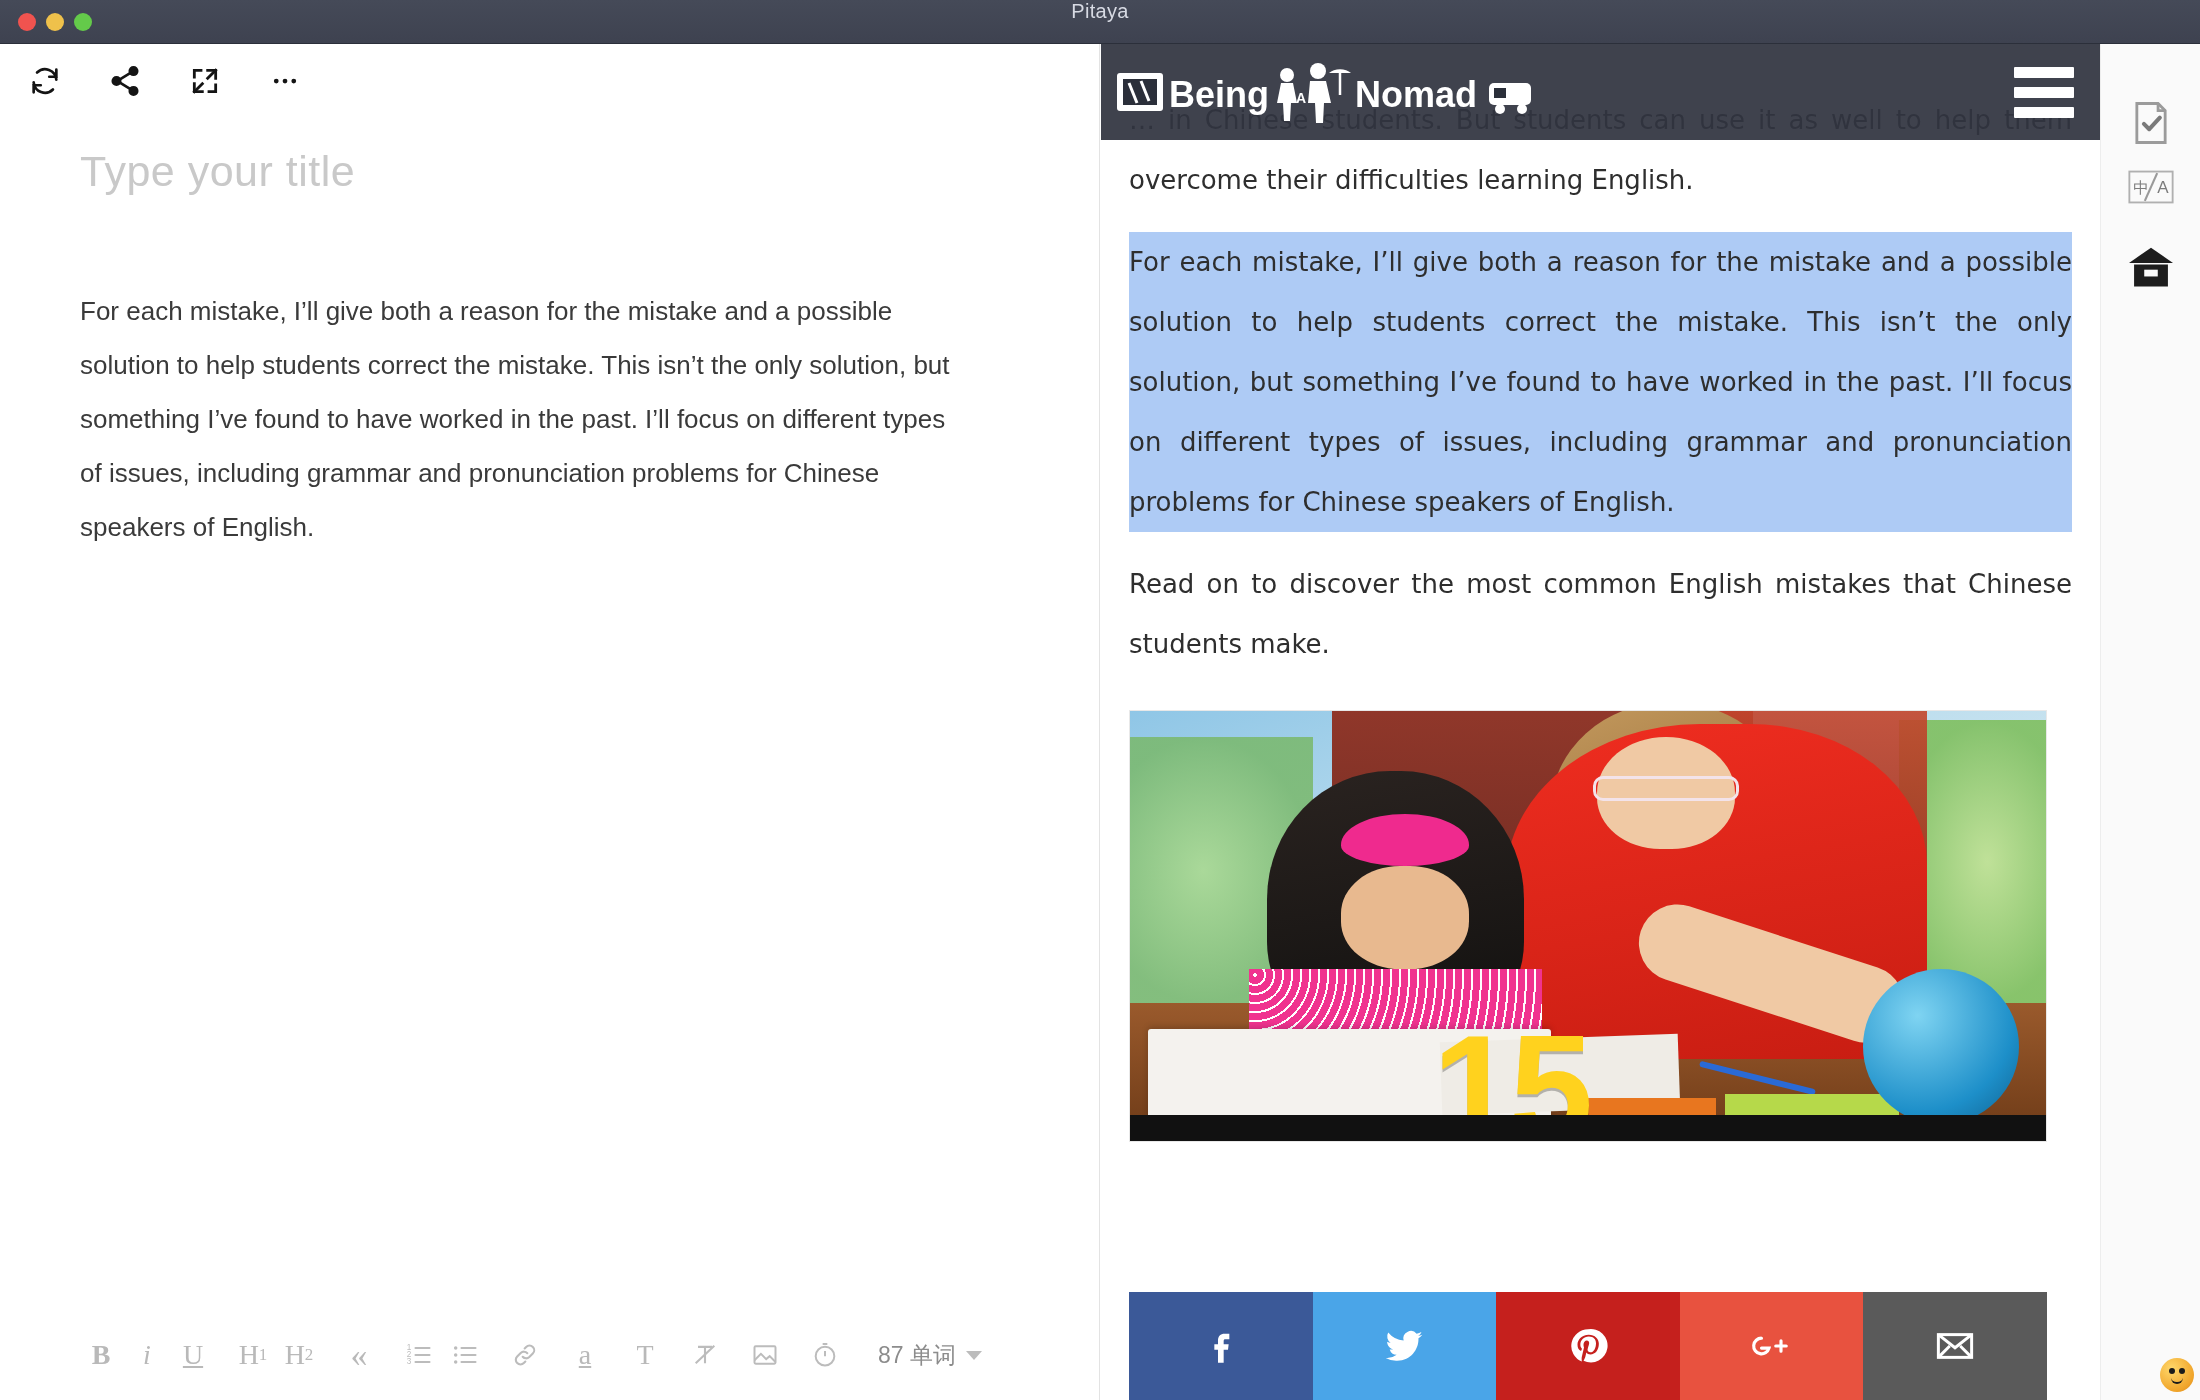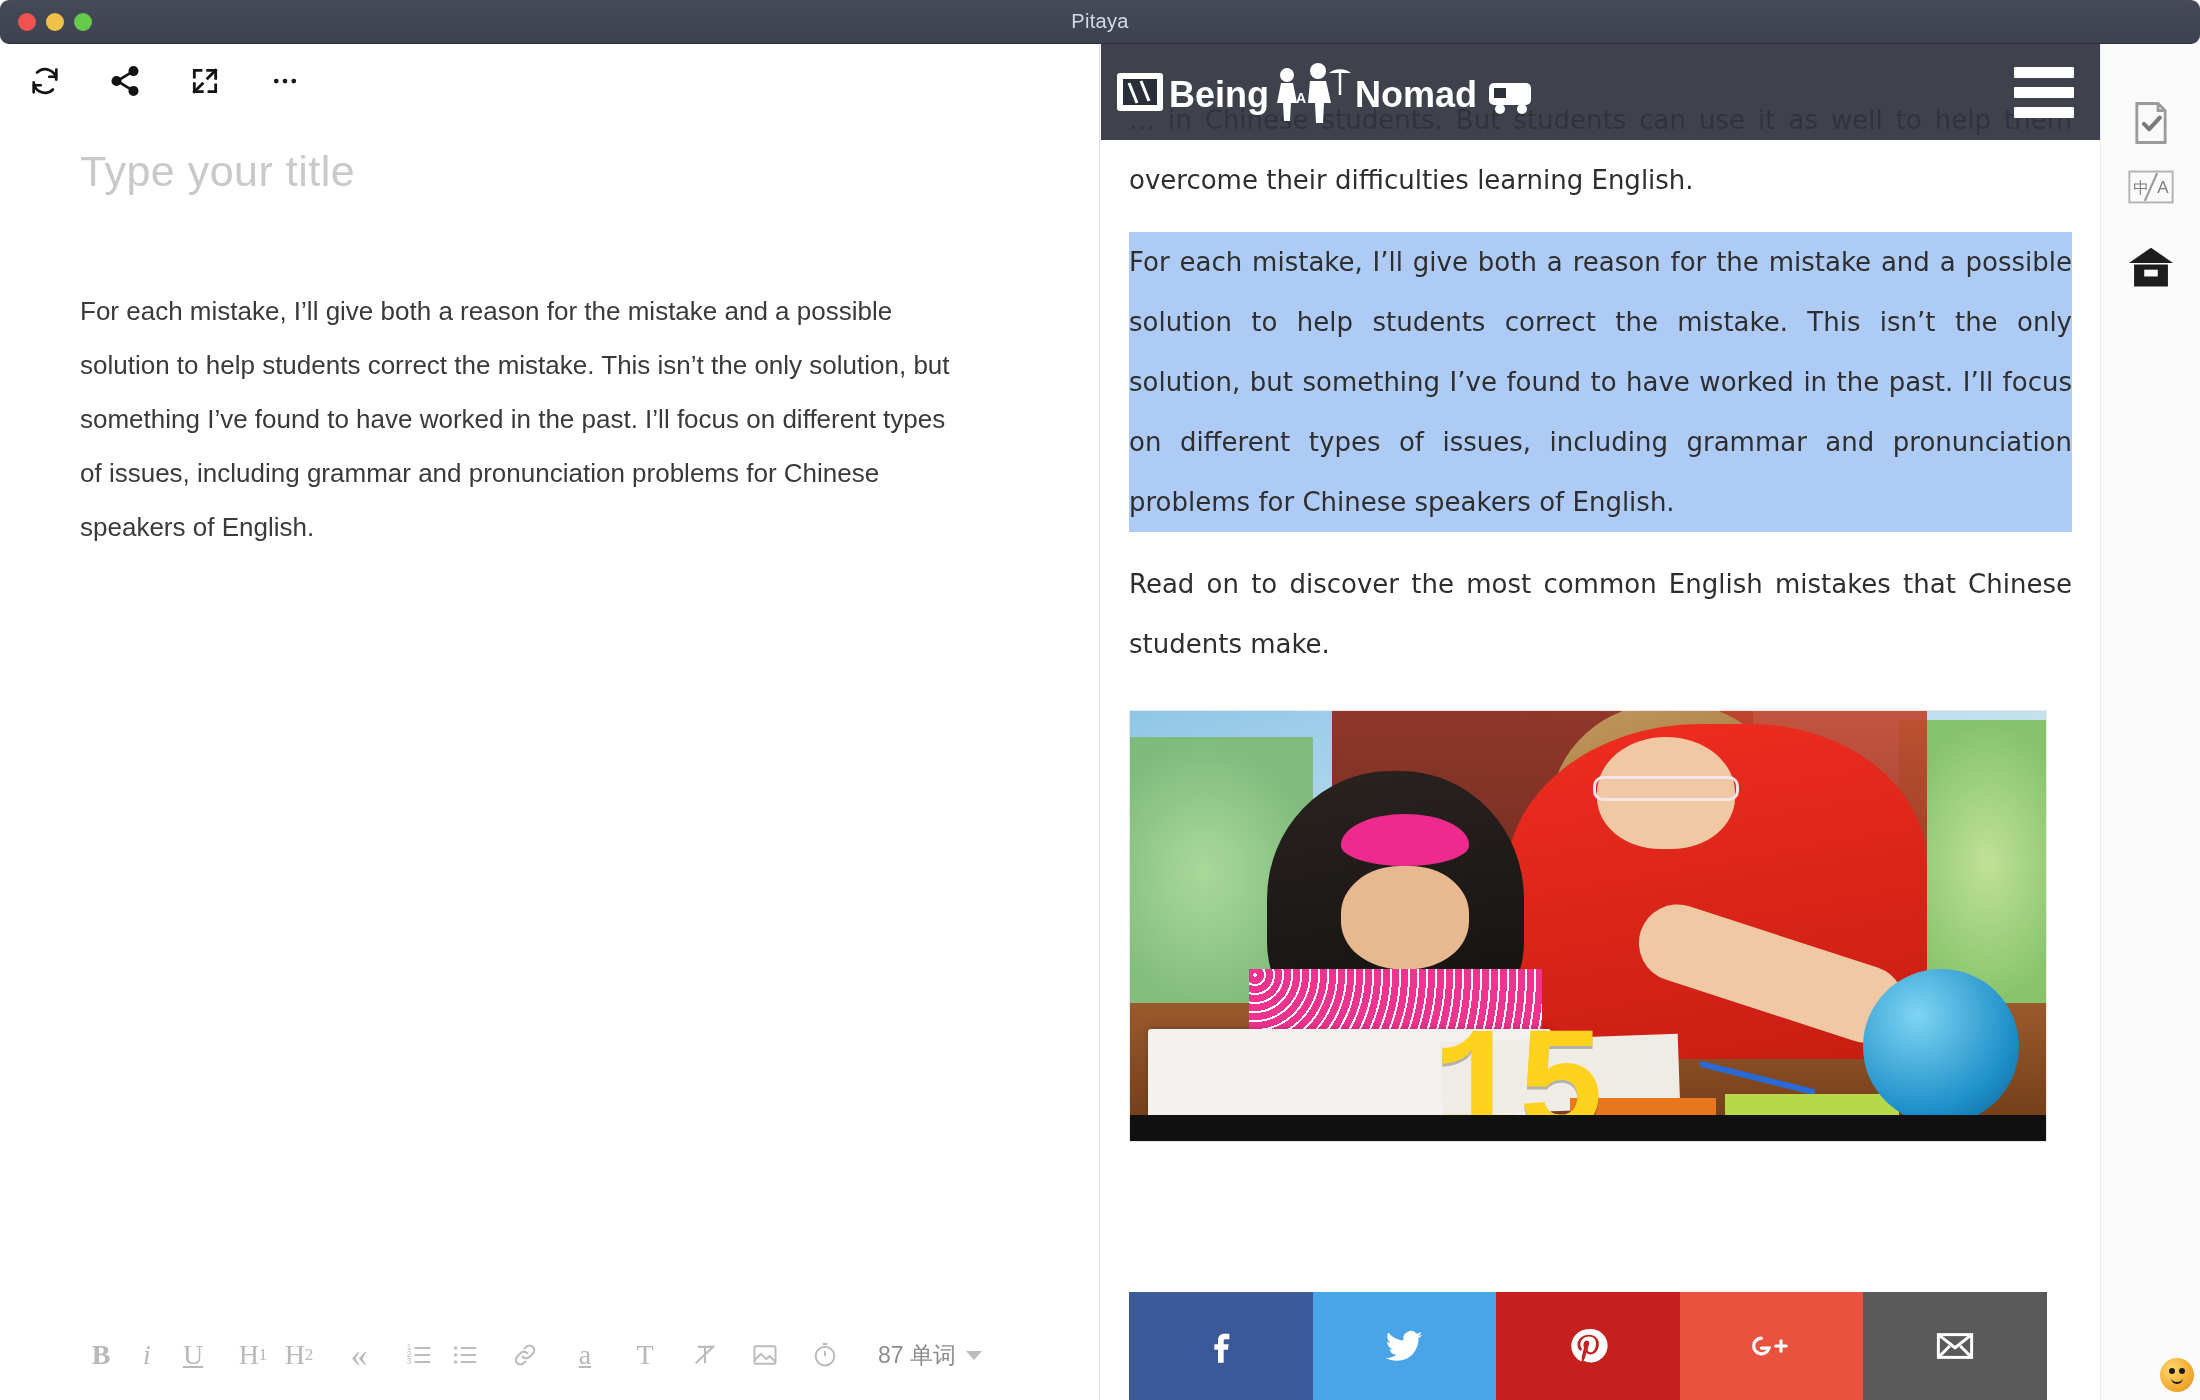--- a/index.html
+++ b/index.html
@@ -10,21 +10,21 @@
     font-family: "Liberation Sans", sans-serif;
   }
 
   
   #window { position: relative; width: 2200px; height: 1400px; background:#fff; }
 
   #titlebar {
     position: absolute; left: 0; top: 0; width: 2200px; height: 44px;
     background: linear-gradient(#454a58, #3e4250);
     border-bottom: 1px solid #2b2f3a;
-    display: flex; align-items: center; border-radius: 9px;
+    display: flex; 
   }
   #traffic { position: absolute; left: 18px; top: 0; height: 44px; display: flex; align-items: center; gap: 10px; }
   .tl { width: 18px; height: 18px; border-radius: 50%; display:block; }
   .tl.red    { background: #f0534f; }
   .tl.yellow { background: #efc14b; }
   .tl.green  { background: #64ca4a; }
   #win-title {
     width: 2200px; text-align: center;
     color: #d7dae3; font-size: 20px; letter-spacing: .3px;
   }
@@ -132,21 +132,21 @@
       background: repeating-radial-gradient(circle at 6px 6px, #fff 0 2px, #f0338f 2px 9px); }
   #photo .globe { position:absolute; right:3%; bottom:4%; width:17%; height:36%;
       background: radial-gradient(circle at 35% 30%, #7fd4f2, #1d8fc9 65%, #0f5f8d);
       border-radius:50%; }
   #photo .book-o { position:absolute; left:48%; bottom:0; width:16%; height:10%; background:#e8761f; }
   #photo .book-g { position:absolute; right:16%; bottom:2%; width:19%; height:9%; background:#b6d94a; }
   #photo .pen { position:absolute; left:62%; bottom:14%; width:13%; height:6px;
       background:#2a6ad6; border-radius:3px; transform: rotate(14deg); }
   #photo .num15 {
     position:absolute; left:33%; bottom:-8%; font-size: 150px; font-weight: bold;
-    color:#ffd21e; font-family:Liberation Mono, monospace; letter-spacing:-6px;
+    color:#ffd21e; font-family:Liberation Sans, sans-serif; letter-spacing:-6px;
     text-shadow: 0 3px 0 rgba(0,0,0,.25);
   }
   #photo-strip { position:absolute; left:0; bottom:0; width:100%; height:6%; background:#111; }
 
   #share-bar { position: absolute; left: 28px; bottom: 0; width: 918px; height: 108px; display:flex; }
   .share { flex: 1; display:flex; align-items:center; justify-content:center; color:#fff; }
   .share svg { display:block; }
 
   
   #railbar {

